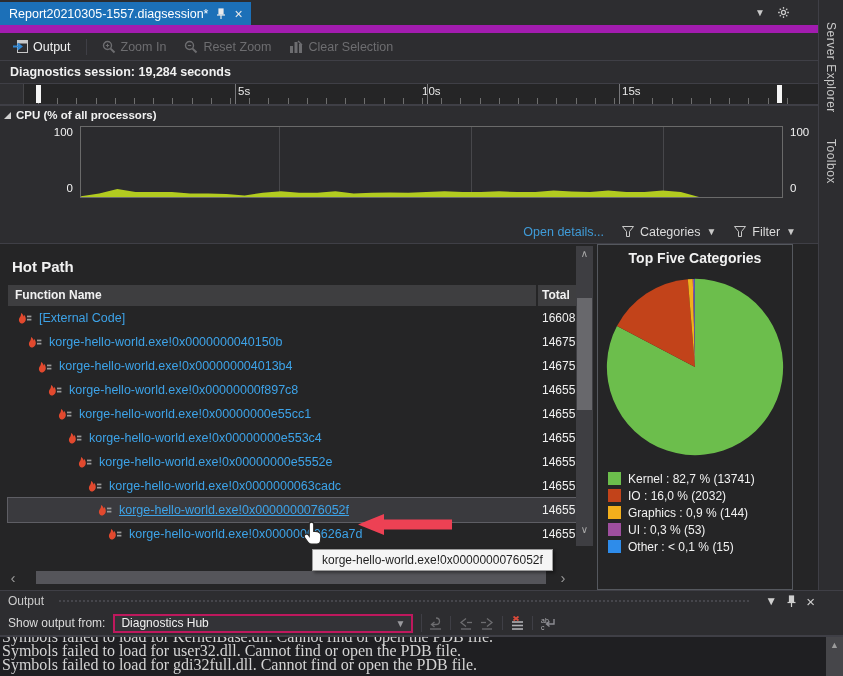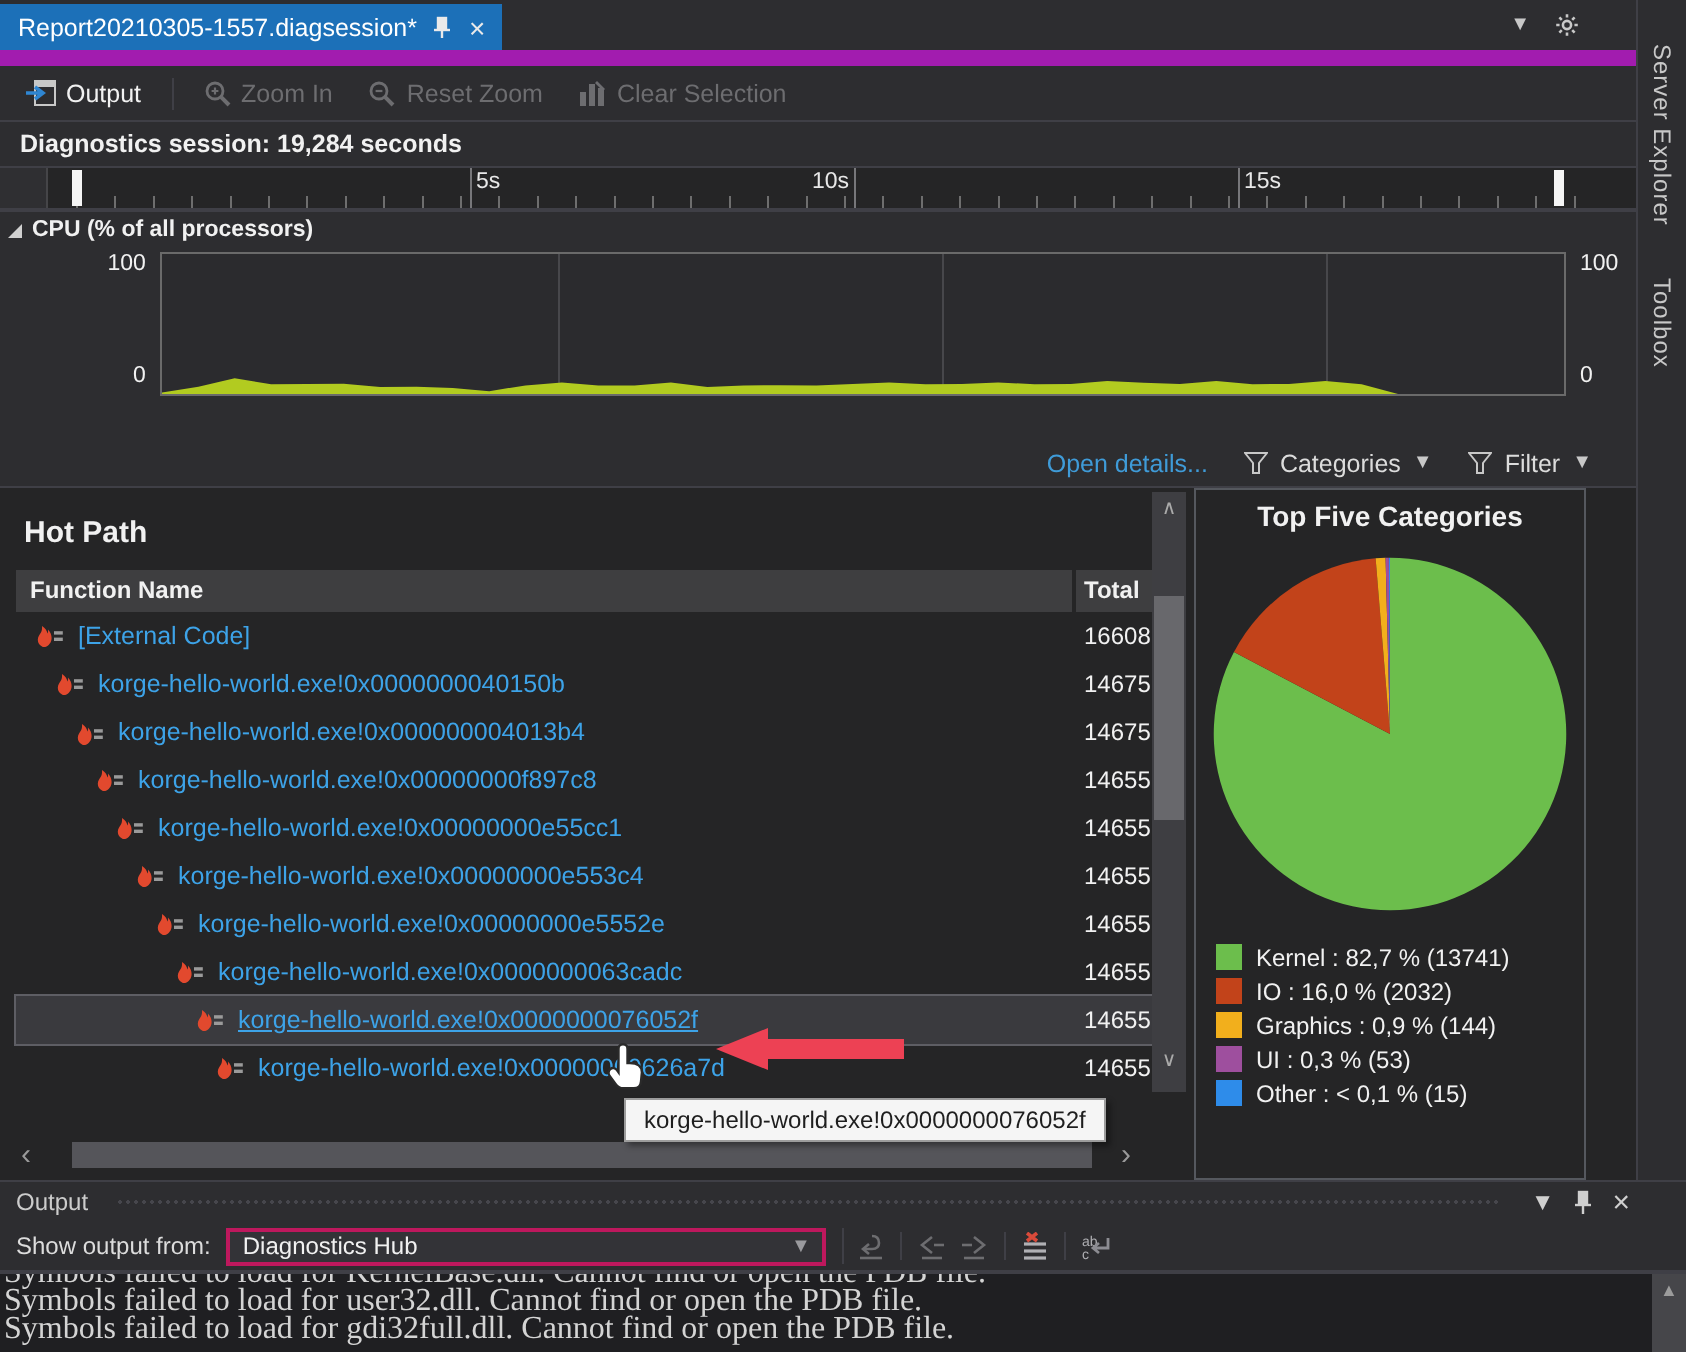--- a/index.html
+++ b/index.html
@@ -197,21 +197,21 @@
 
       <div class="session-bar">
         <span>Diagnostics session: 19,284 seconds</span>
       </div>
 
       <div class="ruler">
         <div class="ruler-left-box"></div>
         <div class="ruler-ticks"></div>
         <div id="ruler-labels">
             <span class="ruler-label" style="left: 238px;">5s</span>
-            <span class="ruler-label" style="left: 406px; text-align: center;">10s</span>
+            <span class="ruler-label" style="left: 422px; text-align: center;">10s</span>
             <span class="ruler-label" style="left: 622px;">15s</span>
             <div class="ruler-major" style="left: 235px;"></div>
             <div class="ruler-major" style="left: 427px;"></div>
             <div class="ruler-major" style="left: 619px;"></div>
           </div>
         <div class="ruler-handle" style="left:36px"></div>
         <div class="ruler-handle" style="left:777px"></div>
       </div>
 
       <div class="cpu-header">

